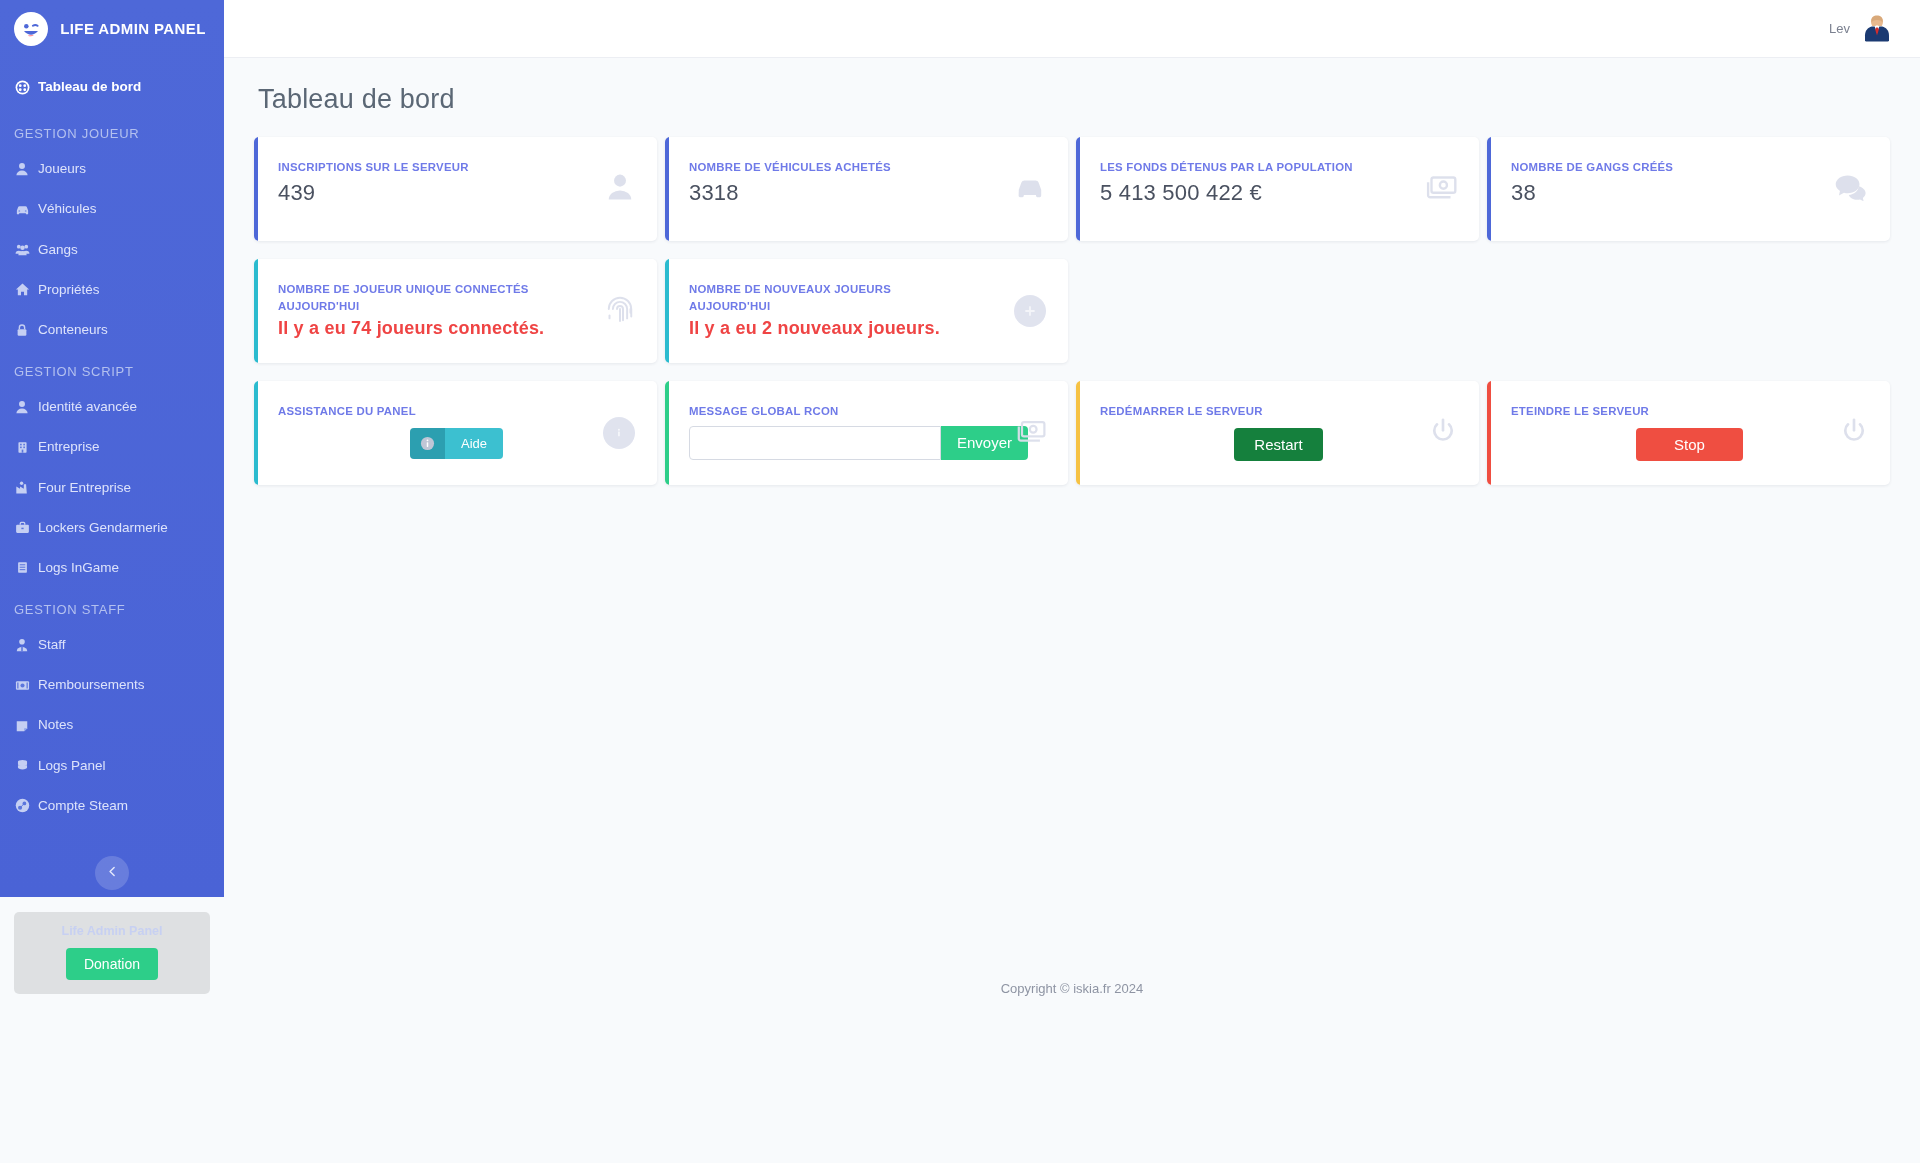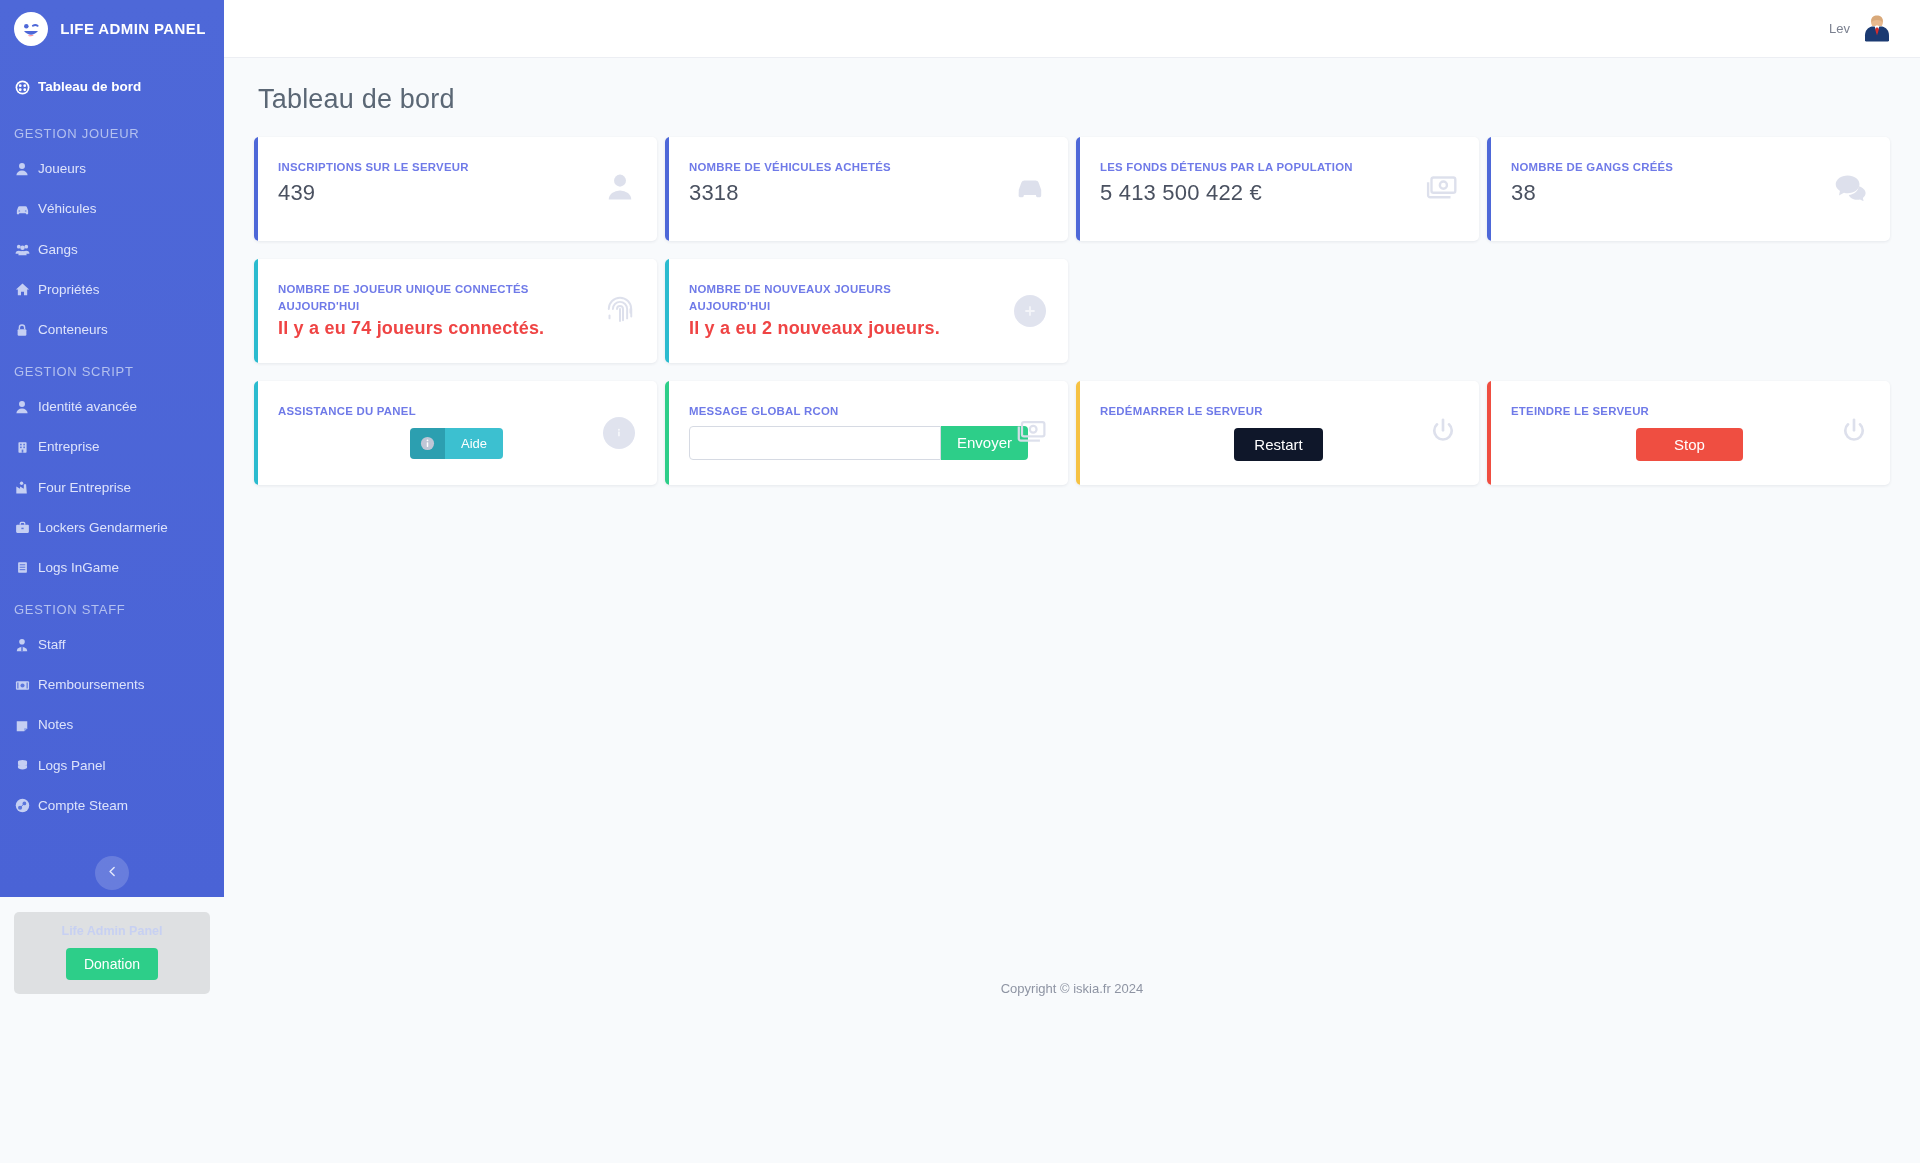--- a/index.html
+++ b/index.html
@@ -121,21 +121,21 @@
   .rcon-input {
     width: 252px; height: 34px; border: 1px solid #d6dae3; border-radius: 4px 0 0 4px;
     padding: 0 9px; font-size: 13px; font-family: inherit; color: #4a5160; outline: none;
     background: #fff;
   }
   .rcon-send {
     background: #2dce89; color: #fff; border: none; border-radius: 0 4px 4px 0;
     padding: 0 16px; font-size: 15px; cursor: pointer; font-family: inherit;
   }
   .btn-restart {
-    background: #0f172a; color: #fff; border: none; border-radius: 4px;
+    background: #15803d; color: #fff; border: none; border-radius: 4px;
     padding: 8px 20px; font-size: 15px; cursor: pointer; font-family: inherit;
   }
   .btn-stop {
     background: #ef4e41; color: #fff; border: none; border-radius: 4px;
     padding: 8px 38px; font-size: 15px; cursor: pointer; font-family: inherit;
   }
   .row2 { margin-top: 18px; }
   .row3 { margin-top: 18px; }
   .footer {
     text-align: center; font-size: 13px; color: #8e94a3;

